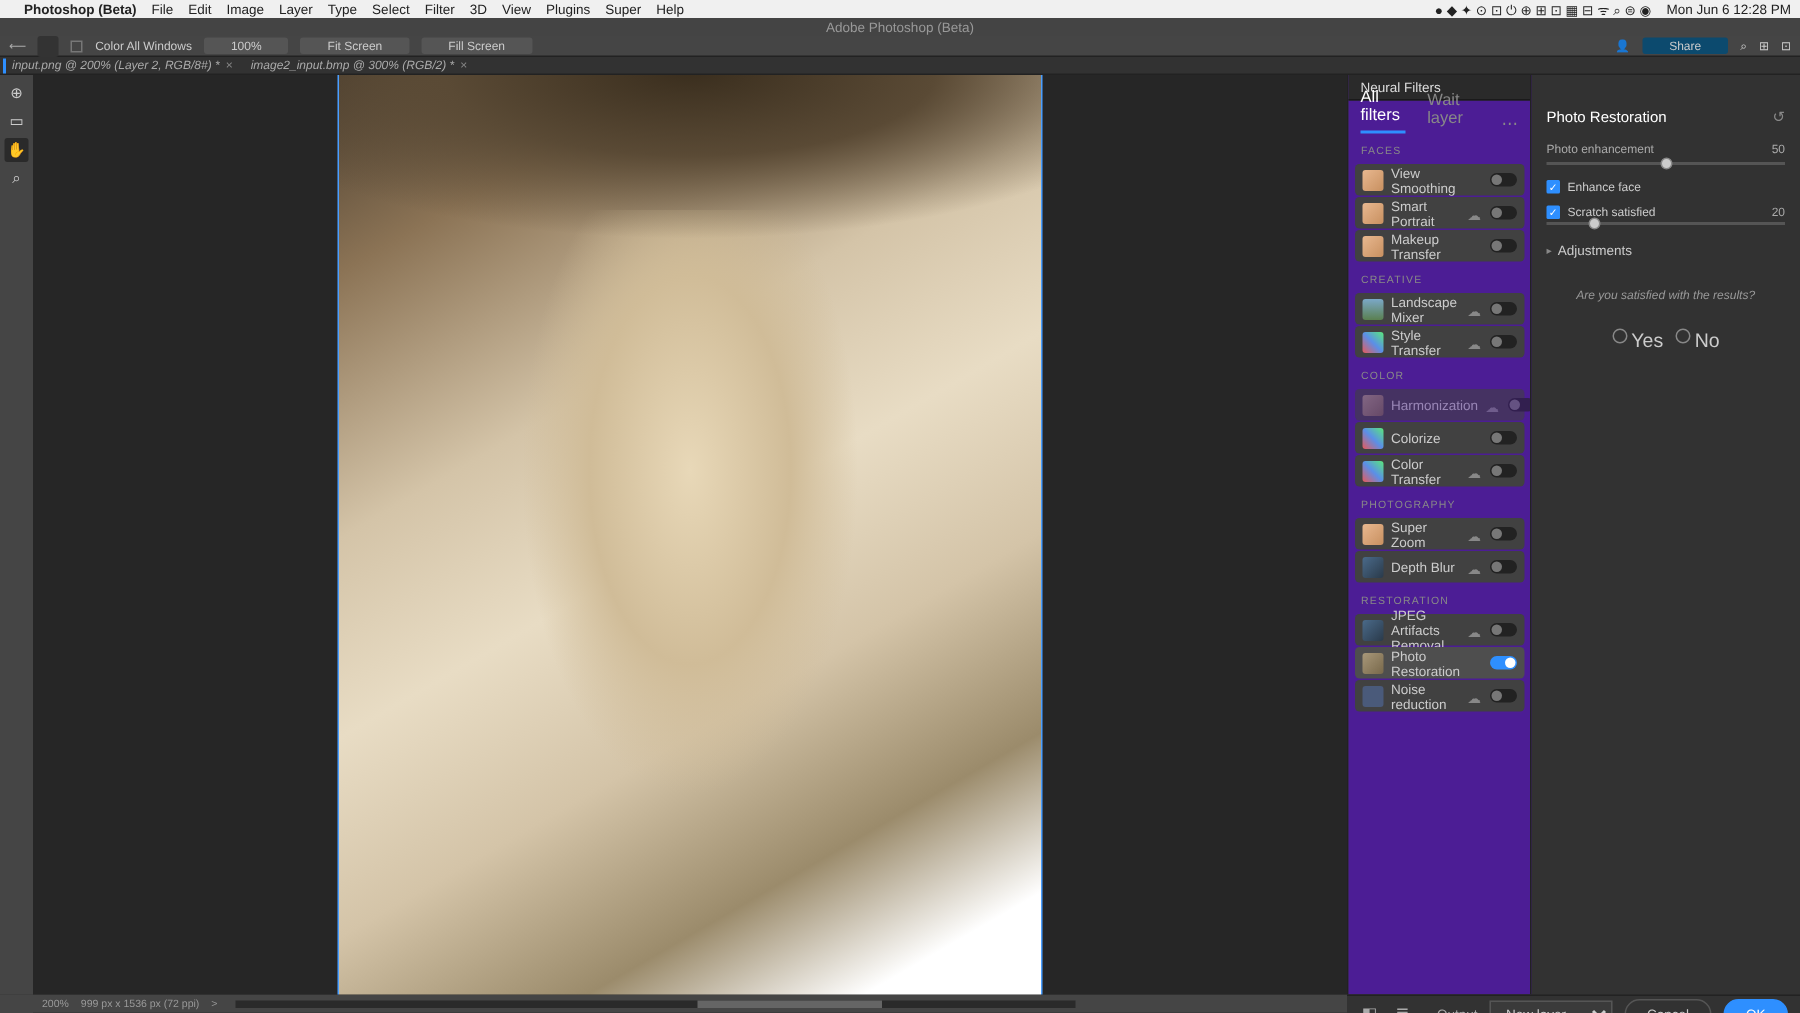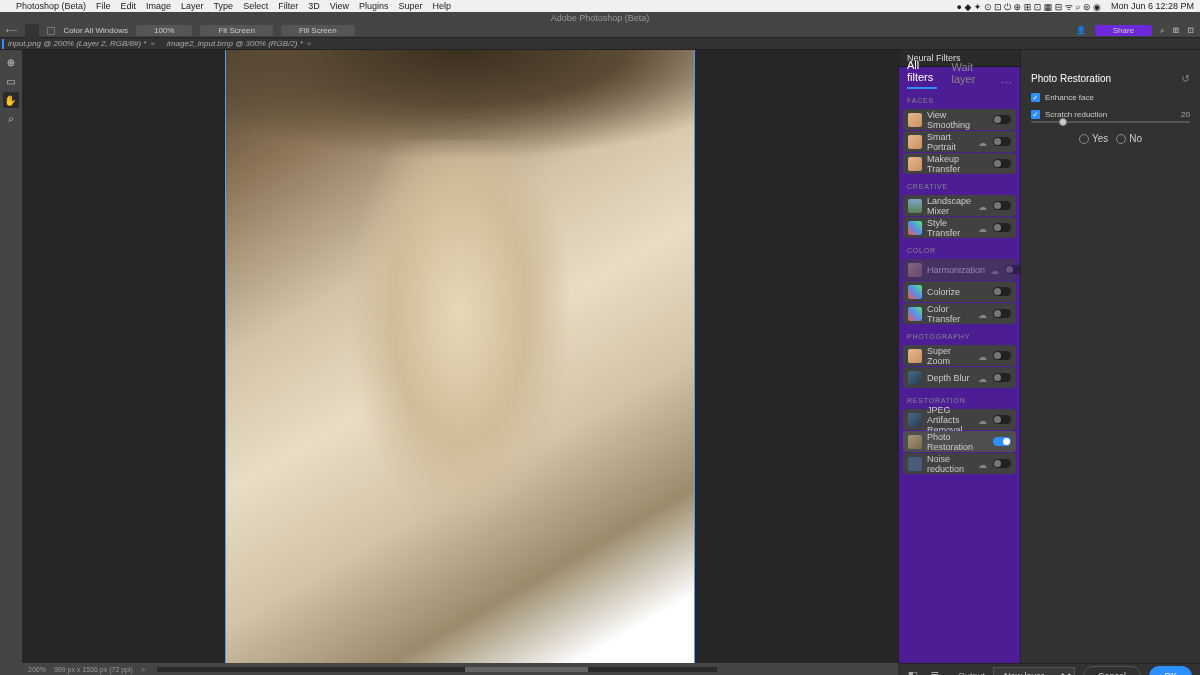--- a/index.html
+++ b/index.html
@@ -1,19 +1,19 @@
 <!DOCTYPE html>
 <html><head>
 <meta charset="utf-8">
 <style>
 *{margin:0;padding:0;box-sizing:border-box;font-family:-apple-system,BlinkMacSystemFont,"Segoe UI",sans-serif;-webkit-font-smoothing:antialiased}
 body{background:#323232;color:#ccc;font-size:11px;overflow:hidden;width:1200px;height:675px}
 .menubar{height:12px;background:#f0f0f0;display:flex;align-items:center;padding:0 6px;color:#222;font-size:9px;gap:10px}
 .menubar .apple{font-size:10px}
-.menubar .app-name{font-weight:400}
+.menubar .app-name{font-weight:700}
 .menubar .spacer{flex:1}
 .menubar .right-icons{display:flex;gap:6px;align-items:center;font-size:9px}
 .titlebar{height:12px;background:#444;display:flex;align-items:center;justify-content:center;font-size:9px;color:#999}
 .options-bar{height:14px;background:#454545;display:flex;align-items:center;padding:0 6px;gap:8px;font-size:8px;color:#ccc;border-bottom:1px solid #222}
 .options-bar .back-arrow{color:#aaa}
 .options-bar .tool-icon{width:14px;height:14px;background:#333;border-radius:2px}
 .options-bar .check{width:8px;height:8px;border:1px solid #777;display:inline-block}
 .options-bar .pill{background:#555;padding:1px 18px;border-radius:2px;font-size:8px}
 .options-bar .spacer{flex:1}
 .tabs-bar{height:12px;background:#323232;display:flex;align-items:center;padding:0 2px;font-size:8px;border-bottom:1px solid #222}
@@ -59,21 +59,21 @@
 .setting-row{padding:6px 10px 2px}
 .setting-label{display:flex;justify-content:space-between;font-size:8px;color:#aaa;margin-bottom:4px}
 .slider{height:2px;background:#555;position:relative;margin-bottom:4px}
 .slider-thumb{width:8px;height:8px;border-radius:50%;background:#ccc;border:1px solid #888;position:absolute;top:-3px;transform:translateX(-50%)}
 .checkbox-row{display:flex;align-items:center;gap:5px;padding:4px 10px;font-size:8px;color:#ccc}
 .checkbox{width:9px;height:9px;background:#2e8fff;border-radius:1px;display:flex;align-items:center;justify-content:center;color:#fff;font-size:7px}
 .accordion{display:flex;align-items:center;gap:4px;padding:6px 10px;font-size:9px;color:#ccc;cursor:pointer}
 .accordion .chev{font-size:7px;color:#888}
 .feedback{text-align:center;padding:14px 10px;font-size:8px;font-style:italic;color:#999}
 .feedback-btns{display:flex;justify-content:center;gap:8px;padding:4px 0}
-.fb-btn{display:flex;align-items:center;gap:3px;font-size:10px;color:#ccc;cursor:pointer}
+.fb-btn{display:flex;gap:3px;font-size:13px;color:#ccc;cursor:pointer}
 .fb-btn .circ{width:10px;height:10px;border:1px solid #888;border-radius:50%}
 .bottom-bar{height:24px;border-top:1px solid #222;display:flex;align-items:center;padding:0 8px;gap:8px;background:#323232}
 .bottom-bar .icon-btn{width:14px;height:14px;color:#aaa;cursor:pointer;display:flex;align-items:center;justify-content:center}
 .bottom-bar .spacer{flex:1}
 .bottom-bar .output-label{font-size:9px;color:#aaa}
 .bottom-bar select{background:#3a3a3a;border:1px solid #555;color:#ccc;font-size:9px;padding:2px 6px;width:82px}
 .btn{padding:4px 14px;border-radius:10px;font-size:9px;border:1px solid #555;background:transparent;color:#ccc;cursor:pointer}
 .btn.primary{background:#2e8fff;border-color:#2e8fff;color:#fff}
 .status-bar{height:12px;background:#454545;display:flex;align-items:center;padding:0 6px;font-size:7px;color:#999;gap:8px}
 .status-bar .scroll-track{width:560px;height:5px;background:#2a2a2a;position:relative;margin-left:4px}
@@ -109,21 +109,21 @@
 <div class="options-bar">
   <span class="back-arrow">⟵</span>
   <span class="tool-icon"></span>
   <span class="check"></span>
   <span>Color All Windows</span>
   <span class="pill">100%</span>
   <span class="pill">Fit Screen</span>
   <span class="pill">Fill Screen</span>
   <span class="spacer"></span>
   <span>👤</span>
-  <span class="pill" style="background:#6d28d9">Share</span>
+  <span class="pill" style="background:#0c4a6e">Share</span>
   <span>⌕</span>
   <span>⊞</span>
   <span>⊡</span>
 </div>
 
 <div class="tabs-bar">
   <span class="tab active"><span>input.png @ 200% (Layer 2, RGB/8#) *</span><span class="close">×</span></span>
   <span class="tab"><span>image2_input.bmp @ 300% (RGB/2) *</span><span class="close">×</span></span>
 </div>
 
@@ -236,38 +236,52 @@
         </div>
     </div>
 
     <div class="settings-panel">
       <div class="panel-header main-h" style="visibility:hidden">.</div>
       <div class="settings-header">
         <span>Photo Restoration</span>
         <span class="reset">↺</span>
       </div>
 
+      <div class="setting-row">
+        <div class="setting-label">
+          <span>Photo enhancement</span>
+          <span>50</span>
+        </div>
+        <div class="slider">
+          <div class="slider-thumb" id="enhance-thumb" style="left: 50%;"></div>
+        </div>
+      </div>
 
       <div class="checkbox-row">
         <span class="checkbox">✓</span>
         <span>Enhance face</span>
       </div>
 
       <div class="checkbox-row" style="padding-bottom:0">
         <span class="checkbox">✓</span>
-        <span>Scratch reduction</span>
+        <span>Scratch satisfied</span>
         <span style="margin-left:auto;font-size:8px;color:#aaa">20</span>
       </div>
       <div class="setting-row" style="padding-top:2px">
         <div class="slider">
           <div class="slider-thumb" id="scratch-thumb" style="left: 20%;"></div>
         </div>
       </div>
 
-
+      <div class="accordion">
+        <span class="chev">▸</span>
+        <span>Adjustments</span>
+      </div>
+
+      <div class="feedback">Are you satisfied with the results?</div>
       <div class="feedback-btns">
         <span class="fb-btn">
             <span class="circ"></span>
             <span>Yes</span>
           </span>
         <span class="fb-btn">
             <span class="circ"></span>
             <span>No</span>
           </span>
       </div>

